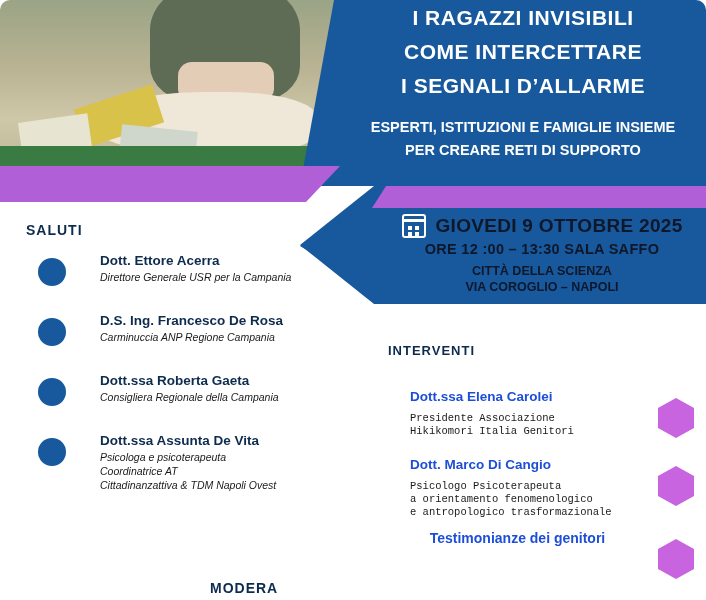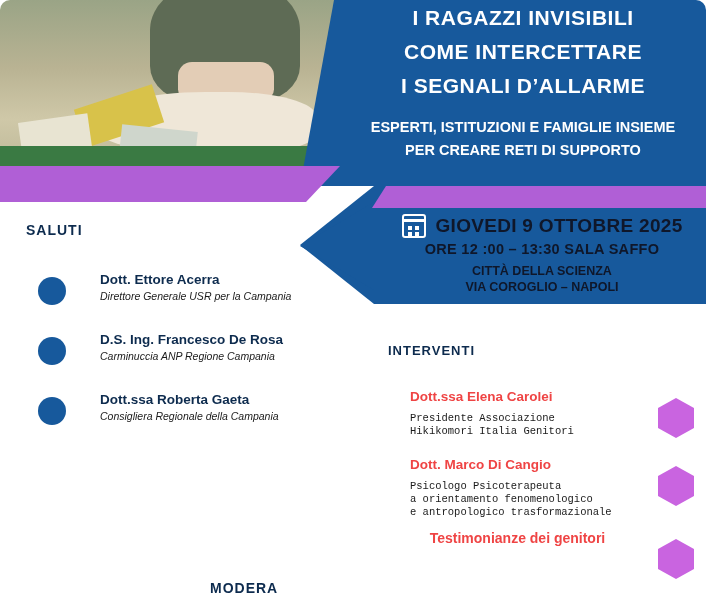--- a/index.html
+++ b/index.html
@@ -191,21 +191,21 @@
   .saluti-head {
     position: absolute;
     left: 26px; top: 222px;
     font-size: 14px;
     font-weight: bold;
     letter-spacing: 1px;
     color: #0d2b4e;
   }
   .people-list {
     position: absolute;
-    left: 38px; top: 271px;
+    left: 38px; top: 252px;
     width: 320px;
   }
   .person-row {
     position: relative;
     min-height: 50px;
     margin-bottom: 10px;
     padding-left: 62px;
   }
   .dot {
     position: absolute;
@@ -252,21 +252,21 @@
   }
   .spk-row {
     position: relative;
     min-height: 58px;
     margin-bottom: 10px;
     padding-right: 75px;
   }
   .spk-name {
     font-size: 13.5px;
     font-weight: bold;
-    color: #ef4444;
+    color: #1d4ed8;
     line-height: 18px;
   }
   .spk-role {
     font-size: 10.5px;
     color: #1a1a1a;
     line-height: 13px;
     margin-top: 6px;
     font-family: Liberation Mono, monospace;
   }
   .hex {
@@ -338,20 +338,27 @@
       <div class="p-role">Carminuccia ANP Regione Campania</div>
     </div>
 
 
     <div class="person-row">
       <span class="dot"></span>
       <div class="p-name">Dott.ssa Roberta Gaeta</div>
       <div class="p-role">Consigliera Regionale della Campania</div>
     </div>
 
+    <div class="person-row">
+      <span class="dot"></span>
+      <div class="p-name">Dott.ssa Assunta De Vita</div>
+      <div class="p-role">Psicologa e psicoterapeuta</div>
+      <div class="p-role">Coordinatrice AT</div>
+      <div class="p-role">Cittadinanzattiva &amp; TDM Napoli Ovest</div>
+    </div>
 
   </div>
 
   <div class="modera">MODERA</div>
 
   <div class="interventi-head">INTERVENTI</div>
 
   <div class="speakers">
 
     <div class="spk-row">

